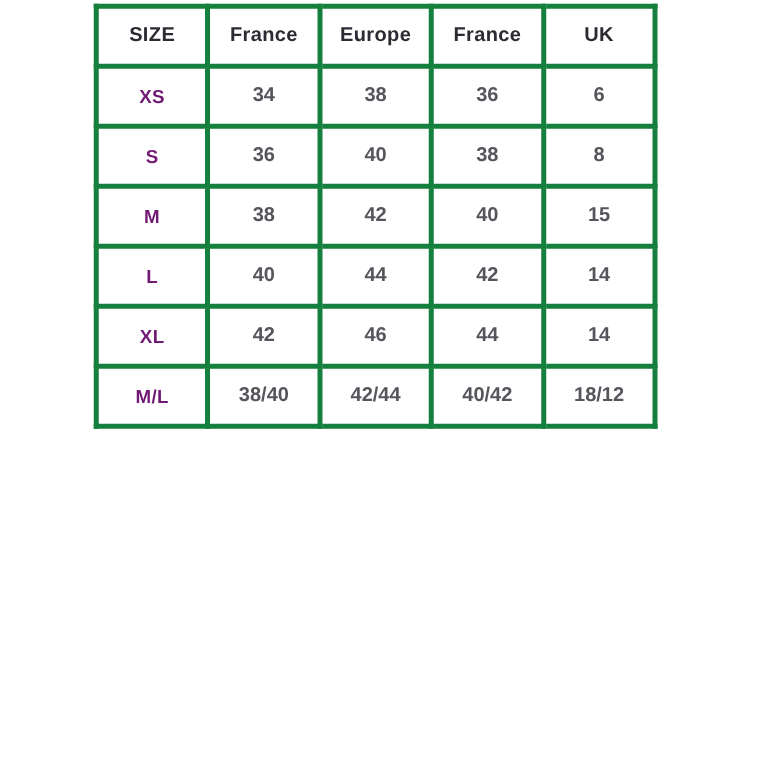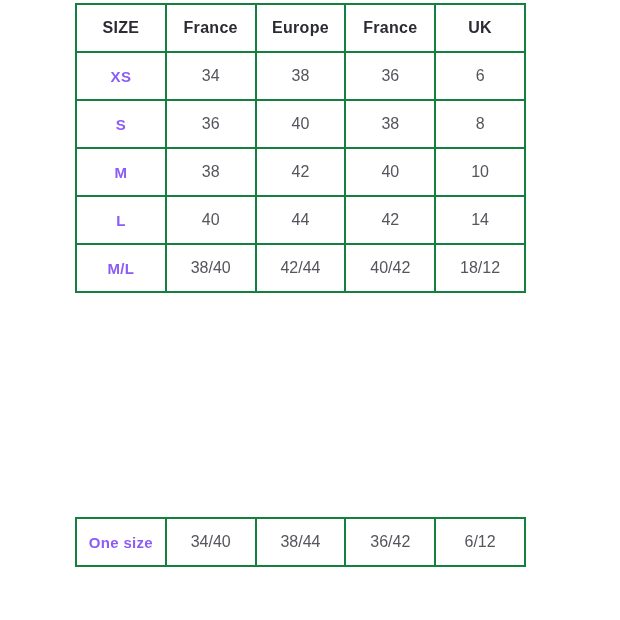--- a/index.html
+++ b/index.html
@@ -15,42 +15,42 @@
     left: 75px;
     border-collapse: collapse;
     width: 451px;
     table-layout: fixed;
     background: #ffffff;
   }
   #main-table { top: 3px; }
   #special-table { top: 517px; }
   table.size-table th,
   table.size-table td {
-    border: 2px solid #15803d;
+    border: 4px solid #15803d;
     height: 48px;
     text-align: center;
     vertical-align: middle;
     padding: 0;
     overflow: hidden;
   }
   table.size-table th {
     font-size: 16px;
     font-weight: 700;
     color: #2b2b33;
     letter-spacing: 0.3px;
   }
   td.row-label {
     font-size: 15px;
     font-weight: 700;
-    color: #8b5cf6;
+    color: #701a75;
     letter-spacing: 0.3px;
   }
   td.cell-value {
     font-size: 16px;
-    font-weight: 400;
+    font-weight: 700;
     color: #55555c;
   }
 </style>
 </head>
 <body>
 
 <div class="stage">
   <table class="size-table" id="main-table">
       <thead>
         <tr>
@@ -74,43 +74,43 @@
           <td class="cell-value">36</td>
           <td class="cell-value">40</td>
           <td class="cell-value">38</td>
           <td class="cell-value">8</td>
         </tr>
         <tr>
           <td class="row-label">M</td>
           <td class="cell-value">38</td>
           <td class="cell-value">42</td>
           <td class="cell-value">40</td>
-          <td class="cell-value">10</td>
+          <td class="cell-value">15</td>
         </tr>
         <tr>
           <td class="row-label">L</td>
           <td class="cell-value">40</td>
           <td class="cell-value">44</td>
           <td class="cell-value">42</td>
+          <td class="cell-value">14</td>
+        </tr>
+        <tr>
+          <td class="row-label">XL</td>
+          <td class="cell-value">42</td>
+          <td class="cell-value">46</td>
+          <td class="cell-value">44</td>
           <td class="cell-value">14</td>
         </tr>
         <tr>
           <td class="row-label">M/L</td>
           <td class="cell-value">38/40</td>
           <td class="cell-value">42/44</td>
           <td class="cell-value">40/42</td>
           <td class="cell-value">18/12</td>
         </tr>
       </tbody>
     </table>
 
   <table class="size-table" id="special-table">
       <tbody>
-        <tr>
-          <td class="row-label">One size</td>
-          <td class="cell-value">34/40</td>
-          <td class="cell-value">38/44</td>
-          <td class="cell-value">36/42</td>
-          <td class="cell-value">6/12</td>
-        </tr>
       </tbody>
     </table>
 </div>
 
 </body></html>

